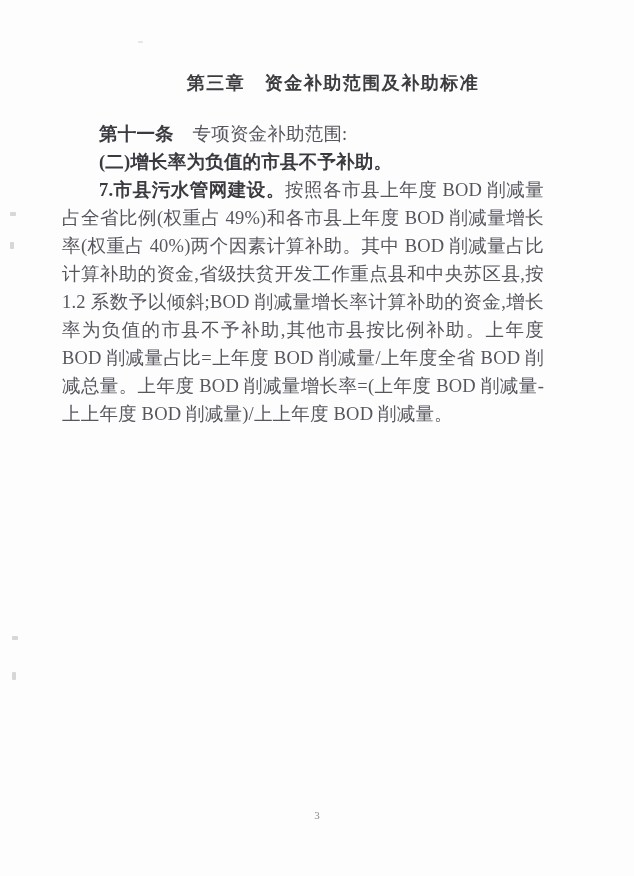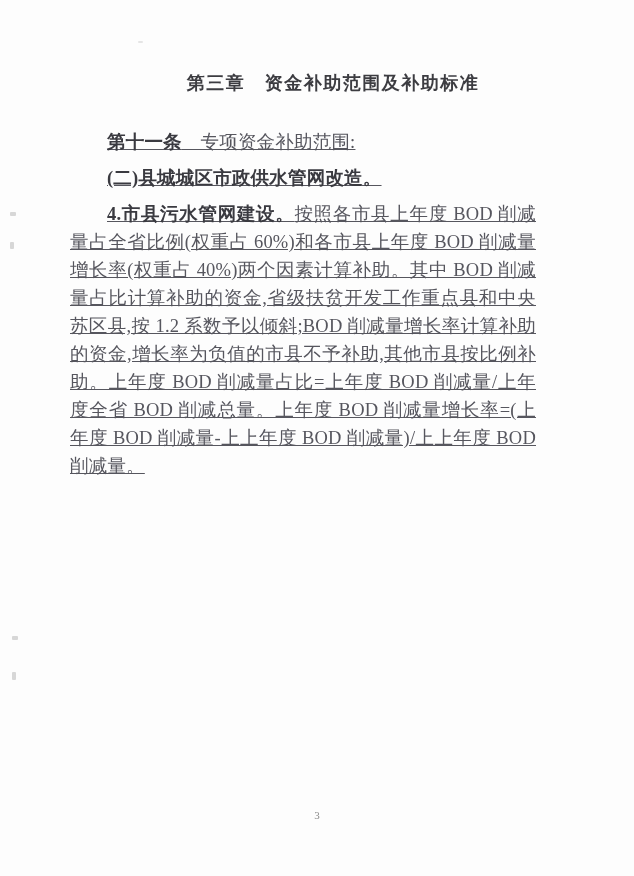--- a/index.html
+++ b/index.html
@@ -27,28 +27,27 @@
     letter-spacing: 1.5px;
     color: #3c3c41;
   }
   .doc-body {
     position: absolute;
     top: 120px;
     left: 62px;
     width: 482px;
   }
   .para {
-    margin: 8px;
+    margin: 0;
     font-size: 18.5px;
     line-height: 28px;
     text-align: justify;
     text-indent: 2em;
     color: #56565e;
     letter-spacing: 0.2px;
-    text-decoration: underline;
   }
   .seg.bold {
     font-weight: 700;
     color: #3a3a40;
   }
   .page-footer {
     position: absolute;
     top: 809px;
     left: 0;
     width: 100%;
@@ -75,18 +74,18 @@
   <div class="speck s1"></div>
   <div class="speck s2"></div>
   <div class="speck s3"></div>
   <div class="speck s4"></div>
   <div class="speck s5"></div>
 
   <h1 class="doc-title">第三章　资金补助范围及补助标准</h1>
 
   <div class="doc-body">
       <p class="para"><span class="seg bold">第十一条</span><span class="seg">　专项资金补助范围:</span></p>
-      <p class="para"><span class="seg bold">(二)县城城区市政供水管网改造。</span></p>
-      <p class="para"><span class="seg bold">4.市县污水管网建设。</span><span class="seg">按照各市县上年度 BOD 削减量占全省比例(权重占 60%)和各市县上年度 BOD 削减量增长率(权重占 40%)两个因素计算补助。其中 BOD 削减量占比计算补助的资金,省级扶贫开发工作重点县和中央苏区县,按 1.2 系数予以倾斜;BOD 削减量增长率计算补助的资金,增长率为负值的市县不予补助,其他市县按比例补助。上年度 BOD 削减量占比=上年度 BOD 削减量/上年度全省 BOD 削减总量。上年度 BOD 削减量增长率=(上年度 BOD 削减量-上上年度 BOD 削减量)/上上年度 BOD 削减量。</span></p>
+      <p class="para"><span class="seg bold">(二)增长率为负值的市县不予补助。</span></p>
+      <p class="para"><span class="seg bold">7.市县污水管网建设。</span><span class="seg">按照各市县上年度 BOD 削减量占全省比例(权重占 49%)和各市县上年度 BOD 削减量增长率(权重占 40%)两个因素计算补助。其中 BOD 削减量占比计算补助的资金,省级扶贫开发工作重点县和中央苏区县,按 1.2 系数予以倾斜;BOD 削减量增长率计算补助的资金,增长率为负值的市县不予补助,其他市县按比例补助。上年度 BOD 削减量占比=上年度 BOD 削减量/上年度全省 BOD 削减总量。上年度 BOD 削减量增长率=(上年度 BOD 削减量-上上年度 BOD 削减量)/上上年度 BOD 削减量。</span></p>
     </div>
 
   <div class="page-footer">3</div>
 </div>
 
 </body></html>

